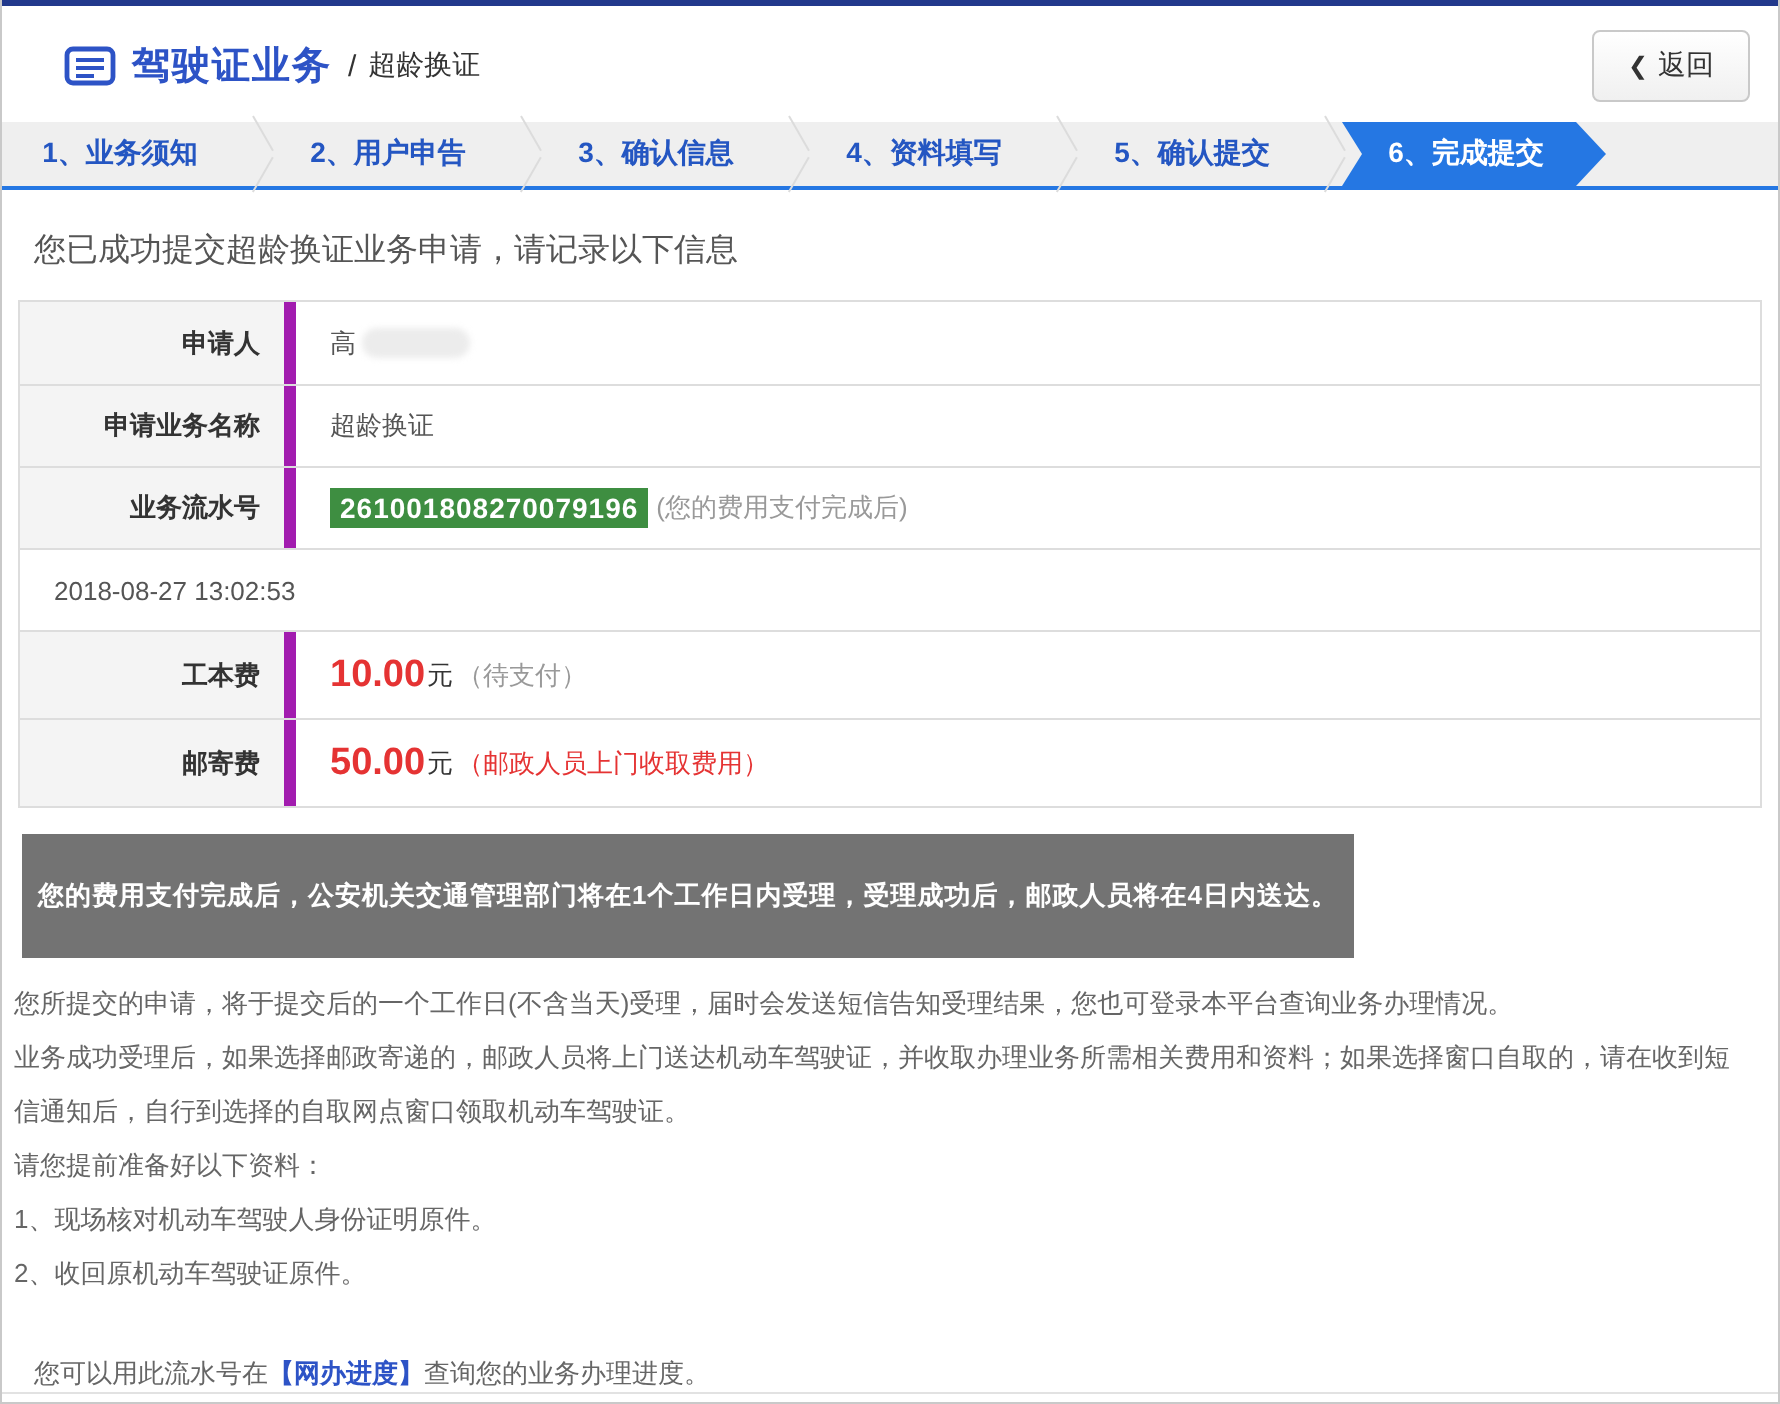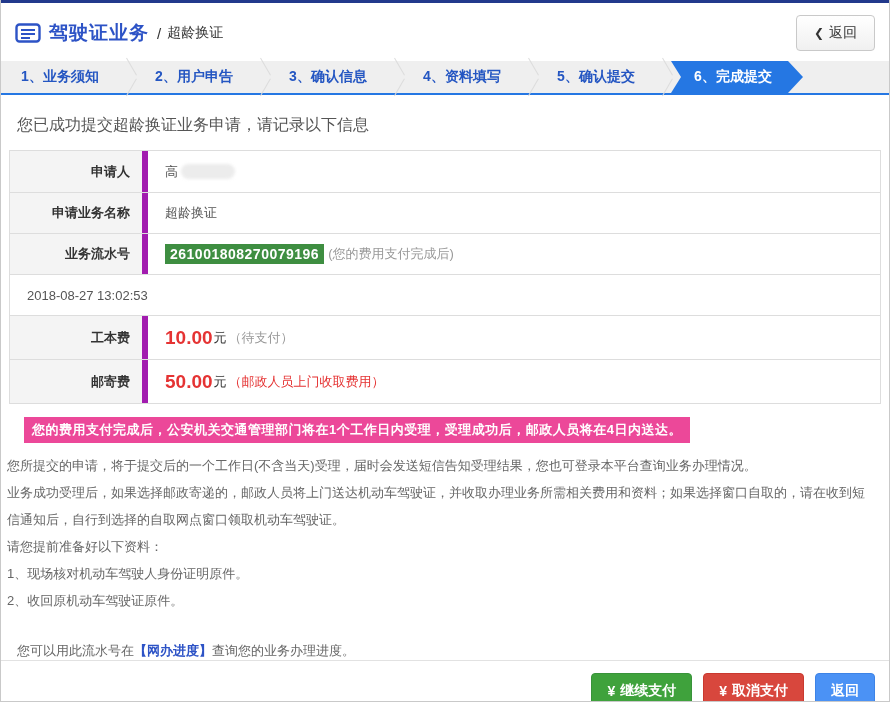--- a/index.html
+++ b/index.html
@@ -4,21 +4,21 @@
 <style>
   * { box-sizing: border-box; margin: 0; padding: 0; }
   html, body { width: 890px; height: 702px; background: #fff;
     font-family: "Liberation Sans", "DejaVu Sans", sans-serif; }
   .page { width: 890px; height: 702px; border: 1px solid #c9c9c9; border-top: none;
     background: #fff; display: flex; flex-direction: column; overflow: hidden; }
   .topline { height: 3px; background: #22398c; flex: 0 0 auto; }
 
   
   header { display: flex; align-items: center; justify-content: space-between;
-    padding: 12px 14px 10px 14px; flex: 0 0 auto; }
+    padding: 12px 14px 10px 14px; flex: 0 0 auto; margin-left: 17px; }
   .hleft { display: flex; align-items: center; }
   .hicon { display: inline-flex; margin-right: 8px; }
   .htitle { color: #2d53c6; font-size: 19px; font-weight: bold; letter-spacing: 1px; }
   .hsep { color: #333; font-size: 15px; margin: 0 6px 0 8px; }
   .hsub { color: #333; font-size: 14px; }
   .back-btn { display: inline-flex; align-items: center; gap: 5px;
     background: linear-gradient(#ffffff, #f0f0f0); border: 1px solid #c9c9c9;
     border-radius: 4px; padding: 8px 17px; font-size: 14px; color: #333;
     cursor: pointer; font-family: inherit; }
   .back-btn .chev { font-size: 12px; font-weight: bold; color: #333; }
@@ -55,22 +55,22 @@
     padding: 2px 5px; letter-spacing: .5px; }
   .serial-note { color: #999; margin-left: 4px; }
   .amount { color: #e53333; font-size: 19px; font-weight: bold; }
   .unit { color: #333; margin-left: 1px; }
   .fee-note { margin-left: 2px; }
   .fee-note.gray { color: #999; }
   .fee-note.red { color: #e53333; }
 
   
   .banner-wrap { padding: 13px 10px 2px 10px; flex: 0 0 auto; }
-  .banner { display: inline-block; background: #ec4899; color: #fff; font-size: 13px;
-    font-weight: bold; padding: 4px 8px; letter-spacing: .5px; margin-left: 13px; }
+  .banner { display: inline-block; background: #737373; color: #fff; font-size: 13px;
+    font-weight: bold; padding: 22px 8px; letter-spacing: .5px; }
   .paras { padding: 7px 16px 0 6px; color: #666; font-size: 13px; flex: 0 0 auto; }
   .paras p { line-height: 27px; }
   .progress-note { padding: 28px 16px 0 16px; color: #666; font-size: 13px; flex: 0 0 auto; }
   .progress-note .link { color: #2d53c6; font-weight: bold; text-decoration: none; cursor: pointer; }
 
   .spacer { flex: 1 1 auto; }
 
   
   footer { border-top: 1px solid #e2e2e2; padding: 12px 14px; display: flex;
     justify-content: flex-end; gap: 11px; flex: 0 0 auto; }

